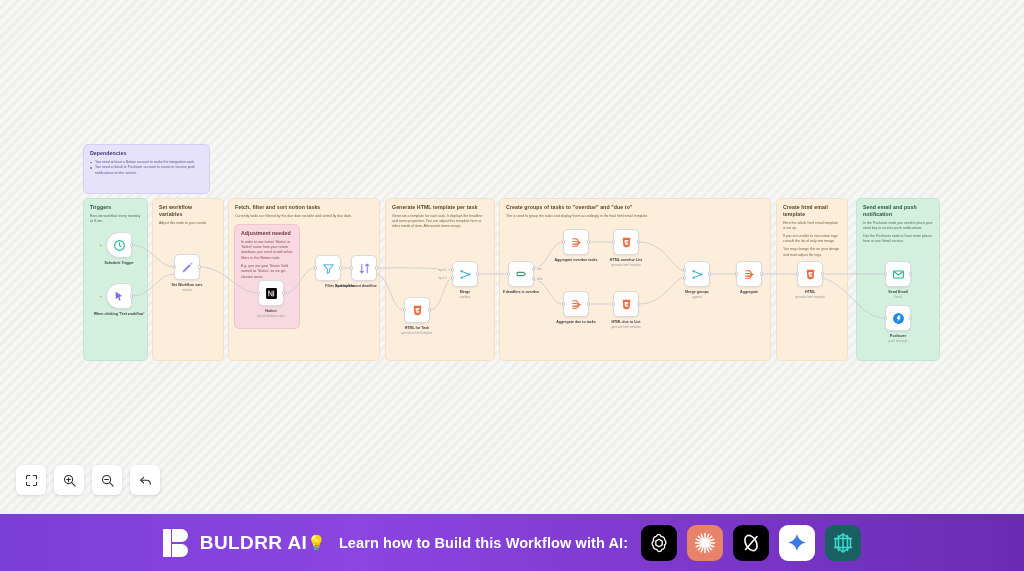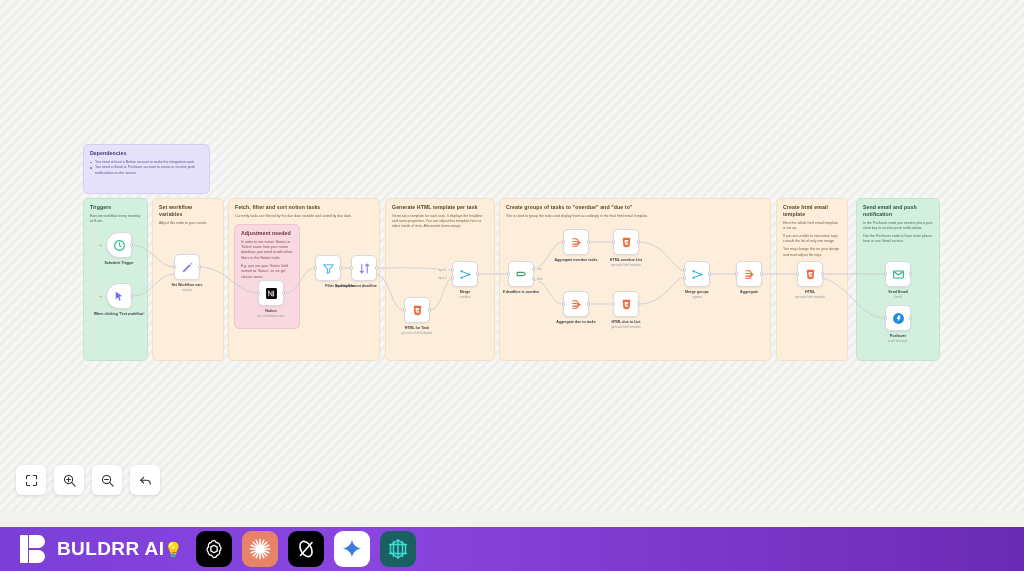--- a/index.html
+++ b/index.html
@@ -174,25 +174,25 @@
     justify-content: center;
     cursor: pointer;
     padding: 0;
   }
   .tool-btn svg { width: 15px; height: 15px; stroke: #2b2b33; fill: none; stroke-width: 1.7; stroke-linecap: round; stroke-linejoin: round; }
 
   
   #bottombar {
     position: absolute;
     left: 0; bottom: 0;
-    width: 1024px; height: 44px;
+    width: 1024px; height: 57px;
     background: linear-gradient(90deg,#7a3fd6 0%, #8b45e0 35%, #7b37c9 70%, #6a2bb4 100%);
     display: flex;
     align-items: center;
-    justify-content: flex-start;
+    justify-content: center;
     padding: 8px 20px;
     z-index: 30;
   }
   #brand { display: flex; align-items: center; gap: 11px; }
   .brand-mark {
     width: 26px; height: 28px;
     position: relative;
   }
   .brand-mark .bar {
     position: absolute; left: 0; top: 0;
@@ -560,20 +560,21 @@
       <div class="brand-mark">
         <span class="bar"></span>
         <span class="lobe top"></span>
         <span class="lobe bottom"></span>
       </div>
       <span id="brand-name">BULDRR AI</span>
     </div>
 
     <div id="cta">
       <span id="bulb">💡</span>
+      <span id="cta-text">Learn how to Build this Workflow with AI:</span>
 
       <div id="ai-icons">
         <div class="ai-icon" style="background:#000;">
           <svg viewBox="0 0 24 24" fill="none" stroke="#fff" stroke-width="1.3" stroke-linejoin="round">
             <path d="M12 3.4a3.1 3.1 0 00-2.9 2.1 3.1 3.1 0 00-2.5 4.4A3.1 3.1 0 006.2 15a3.1 3.1 0 003.6 3.3A3.1 3.1 0 0012 20.6a3.1 3.1 0 002.9-2.1 3.1 3.1 0 002.5-4.4A3.1 3.1 0 0017.8 9a3.1 3.1 0 00-3.6-3.3A3.1 3.1 0 0012 3.4z"></path>
             <path d="M12 8.2l3.2 1.9v3.8L12 15.8l-3.2-1.9v-3.8z"></path>
           </svg>
         </div>
         <div class="ai-icon" style="background:#e8836a;">
           <svg viewBox="0 0 24 24" stroke="#fff" stroke-width="1.5" stroke-linecap="round">

